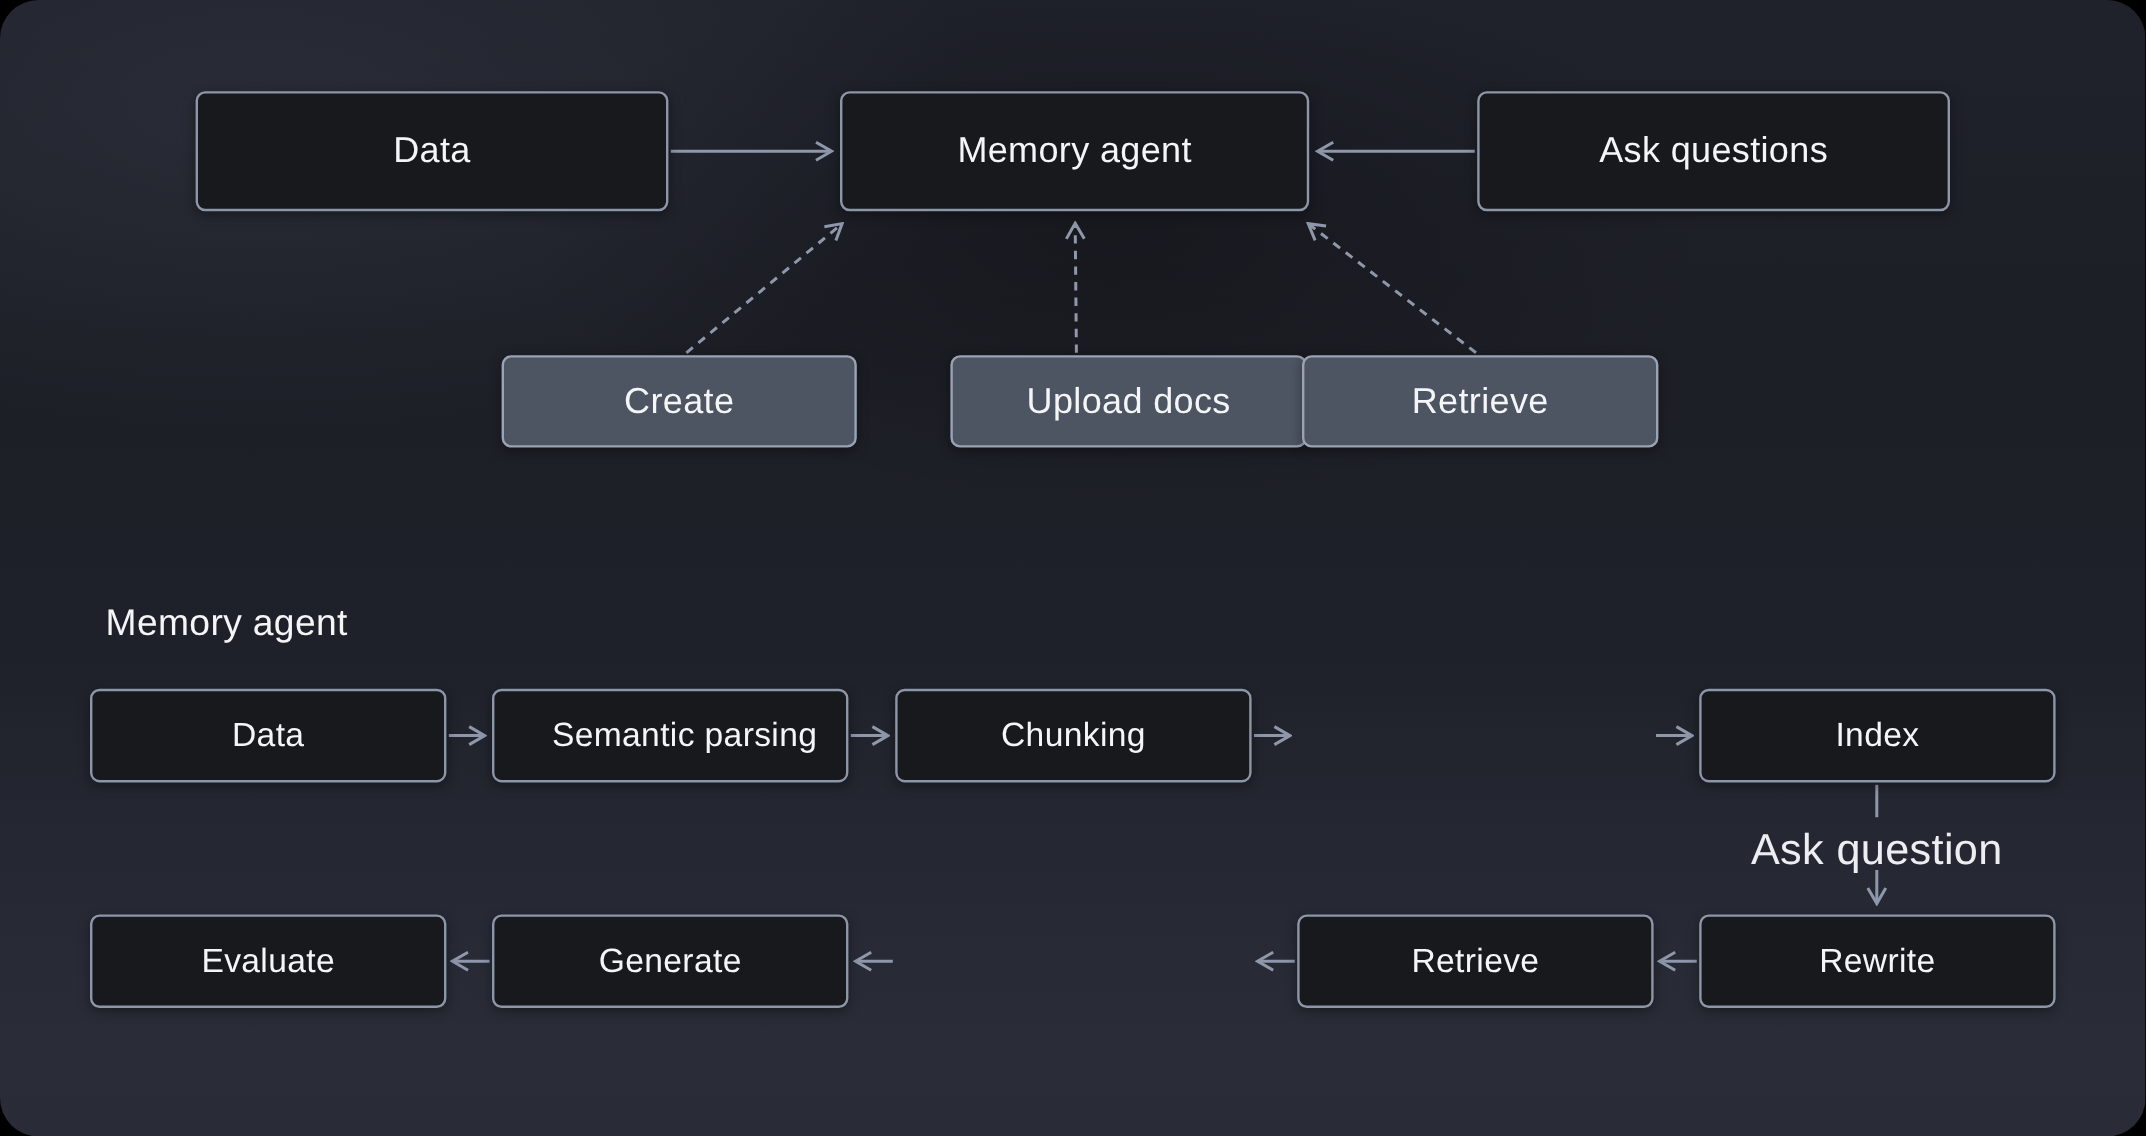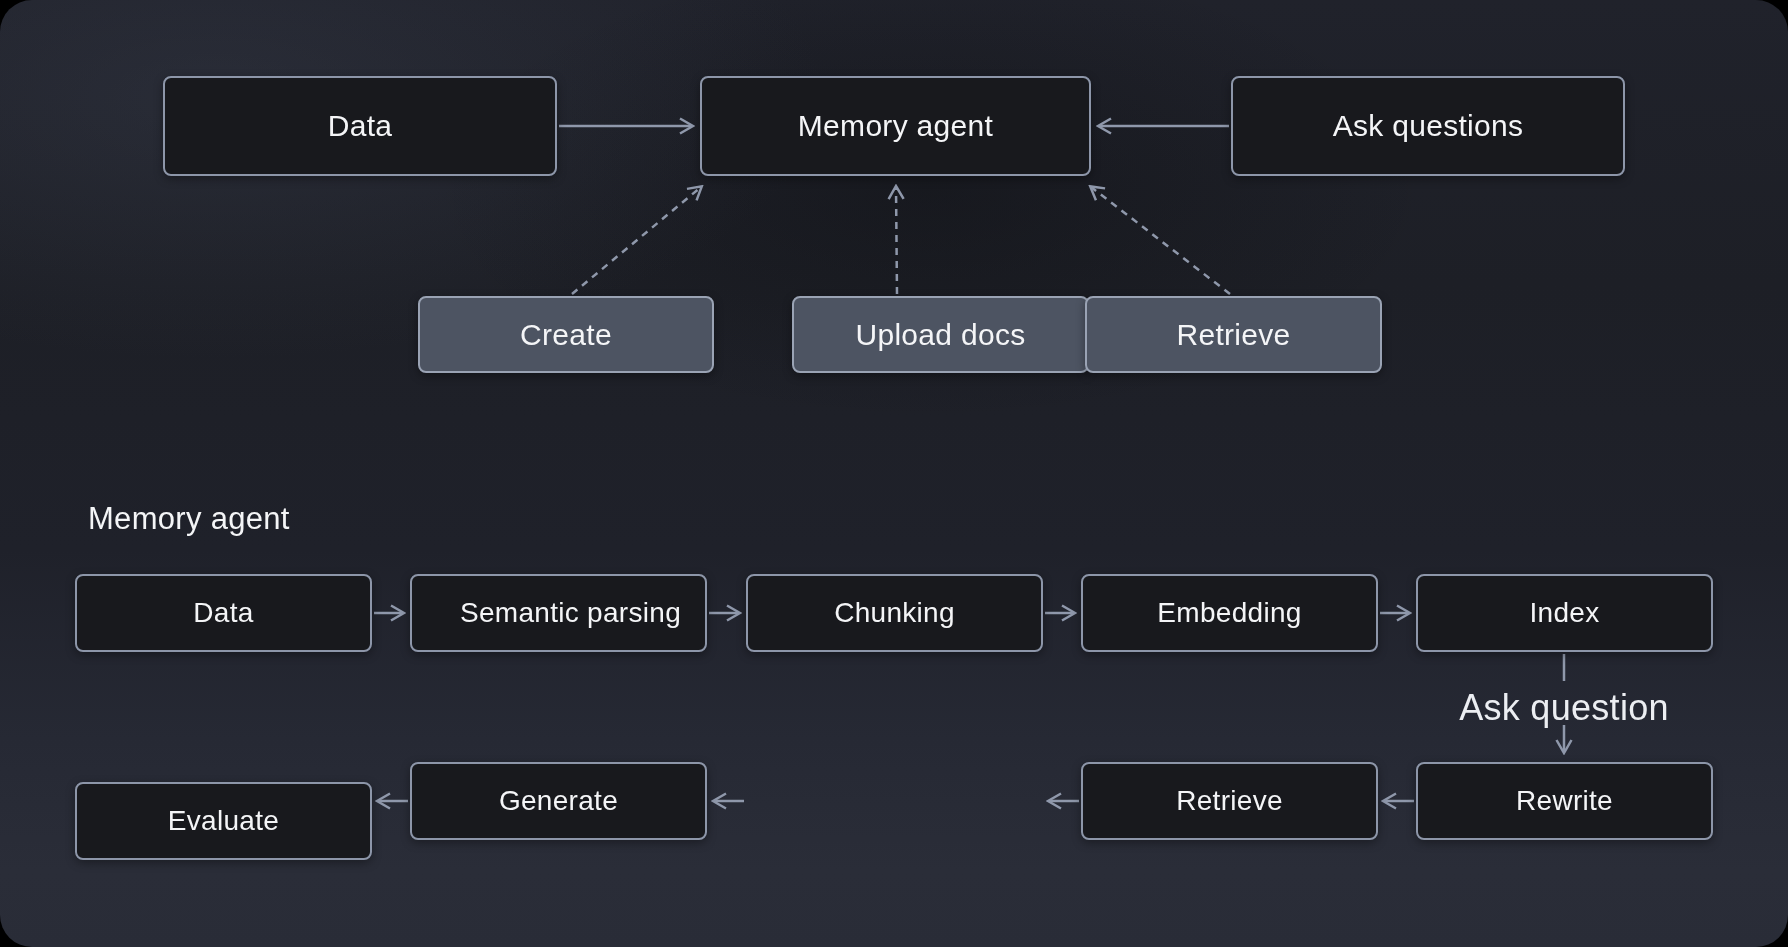--- a/index.html
+++ b/index.html
@@ -75,23 +75,22 @@
 
   <div class="node gray" style="left:418px;top:296px;width:296px;">Create</div>
   <div class="node gray" style="left:764px;top:296px;margin-left:28px;">Upload docs</div>
   <div class="node gray" style="left:1085px;top:296px;">Retrieve</div>
 
   <div class="heading" style="left:88px;top:501px;">Memory agent</div>
 
   <div class="node small" style="left:75px;top:574px;">Data</div>
   <div class="node small" style="left:410px;top:574px;padding-left:24px;">Semantic parsing</div>
   <div class="node small" style="left:746px;top:574px;">Chunking</div>
-  <div class="node small" style="left:1081px;top:574px;">Embedding</div>
   <div class="node small" style="left:1416px;top:574px;">Index</div>
 
   <div class="flow-label" style="left:1414px;top:687px;">Ask question</div>
 
-  <div class="node small" style="left:75px;top:762px;margin-top:20px;">Evaluate</div>
+  <div class="node small" style="left:75px;top:762px;">Evaluate</div>
   <div class="node small" style="left:410px;top:762px;">Generate</div>
   <div class="node small" style="left:1081px;top:762px;">Retrieve</div>
   <div class="node small" style="left:1416px;top:762px;text-align:right;">Rewrite</div>
 
 </div>
 
 </body></html>

